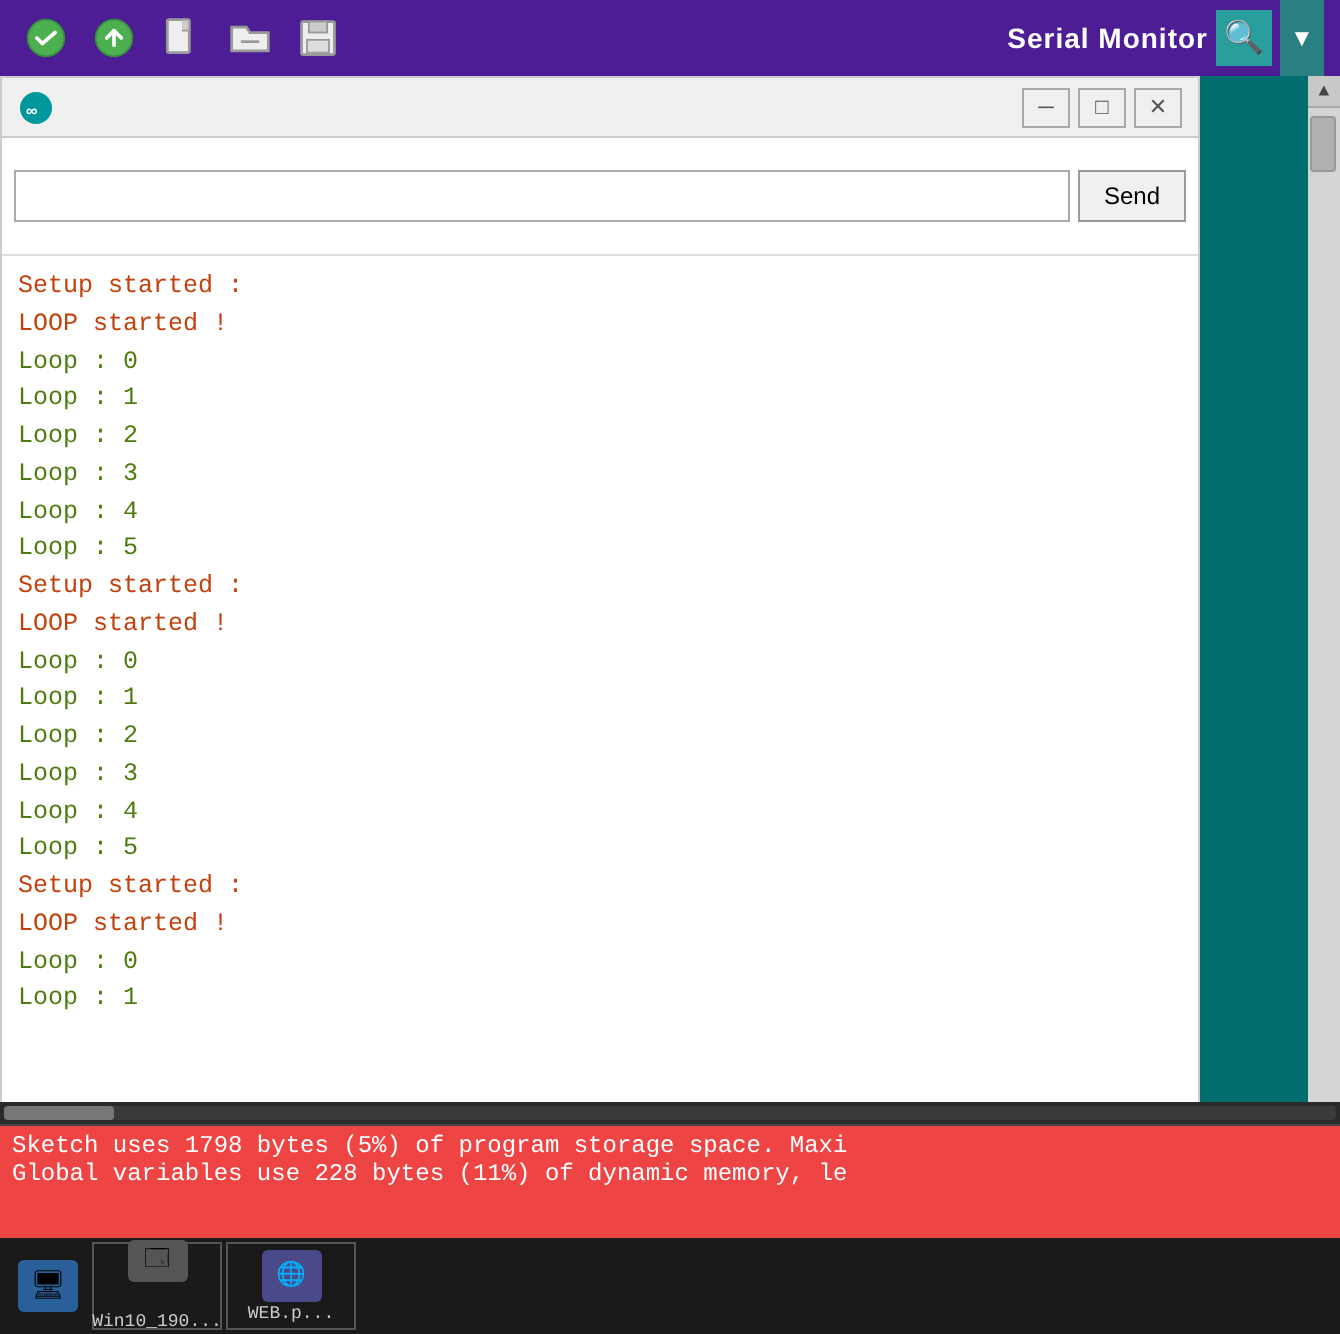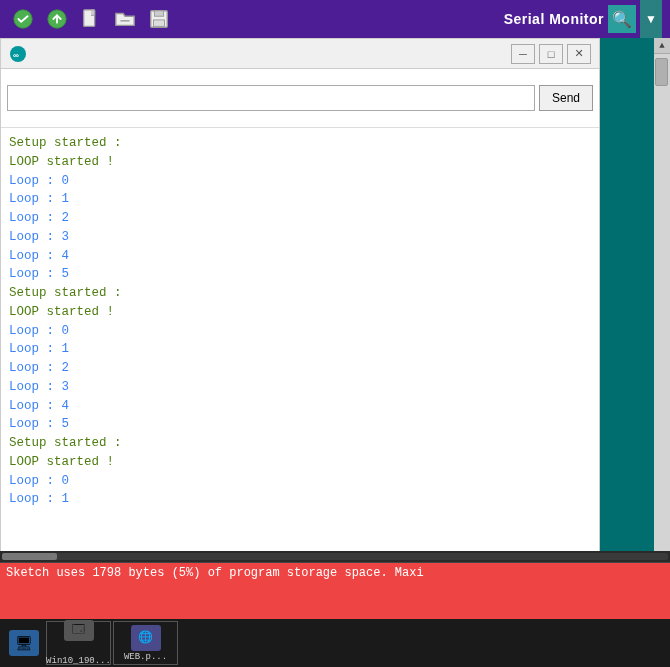--- a/index.html
+++ b/index.html
@@ -149,22 +149,22 @@
     
     .serial-output {
       flex: 1;
       padding: 6px 8px;
       overflow-y: auto;
       background: #fff;
       font-family: 'Courier New', Courier, monospace;
       font-size: 12.5px;
       line-height: 1.5;
     }
-    .line-black { color: #4d7c0f; }
-    .line-orange { color: #3b82f6; }
+    .line-black { color: #c2410c; }
+    .line-orange { color: #4d7c0f; }
 
     
     .bottom-bar {
       height: 32px;
       background: #f0f0f0;
       border-top: 1px solid #ccc;
       display: flex;
       align-items: center;
       padding: 0 8px;
       gap: 8px;
@@ -361,20 +361,21 @@
 </div>
 
 <div style="position:absolute; bottom:48px; left:0; width:670px; height:68px; background:#ef4444; display:flex; flex-direction:column;">
   <div style="height:12px; background:#2a2a2a; border-bottom:1px solid #444; display:flex; align-items:center; padding:0 2px;">
     <div style="flex:1; height:7px; background:#3a3a3a; border-radius:2px; position:relative;">
       <div style="position:absolute; left:0; width:55px; height:7px; background:#777; border-radius:2px;"></div>
     </div>
   </div>
   <div style="flex:1; padding:3px 6px; font-family:'Courier New',monospace; font-size:12px; color:#fff; overflow:hidden;">
     <div>Sketch uses 1798 bytes (5%) of program storage space. Maxi</div>
+    <div>Global variables use 228 bytes (11%) of dynamic memory, le</div>
   </div>
 </div>
 
 <div style="position:absolute; bottom:0; left:0; width:670px; height:48px; background:#1a1a1a; display:flex; align-items:center; padding:0 4px; gap:2px;">
   <div style="width:40px; height:44px; display:flex; flex-direction:column; align-items:center; justify-content:center; cursor:pointer;">
     <div style="width:30px; height:26px; background:#2a6099; border-radius:3px; display:flex; align-items:center; justify-content:center; font-size:14px;">🖥</div>
   </div>
   <div style="width:65px; height:44px; display:flex; flex-direction:column; align-items:center; justify-content:center; cursor:pointer; border:1px solid #555;">
     <div style="width:30px; height:26px; background:#555; border-radius:3px; display:flex; align-items:center; justify-content:center; font-size:12px;">🗔</div>
     <span style="font-size:9px; color:#ccc; margin-top:15px;">Win10_190...</span>

